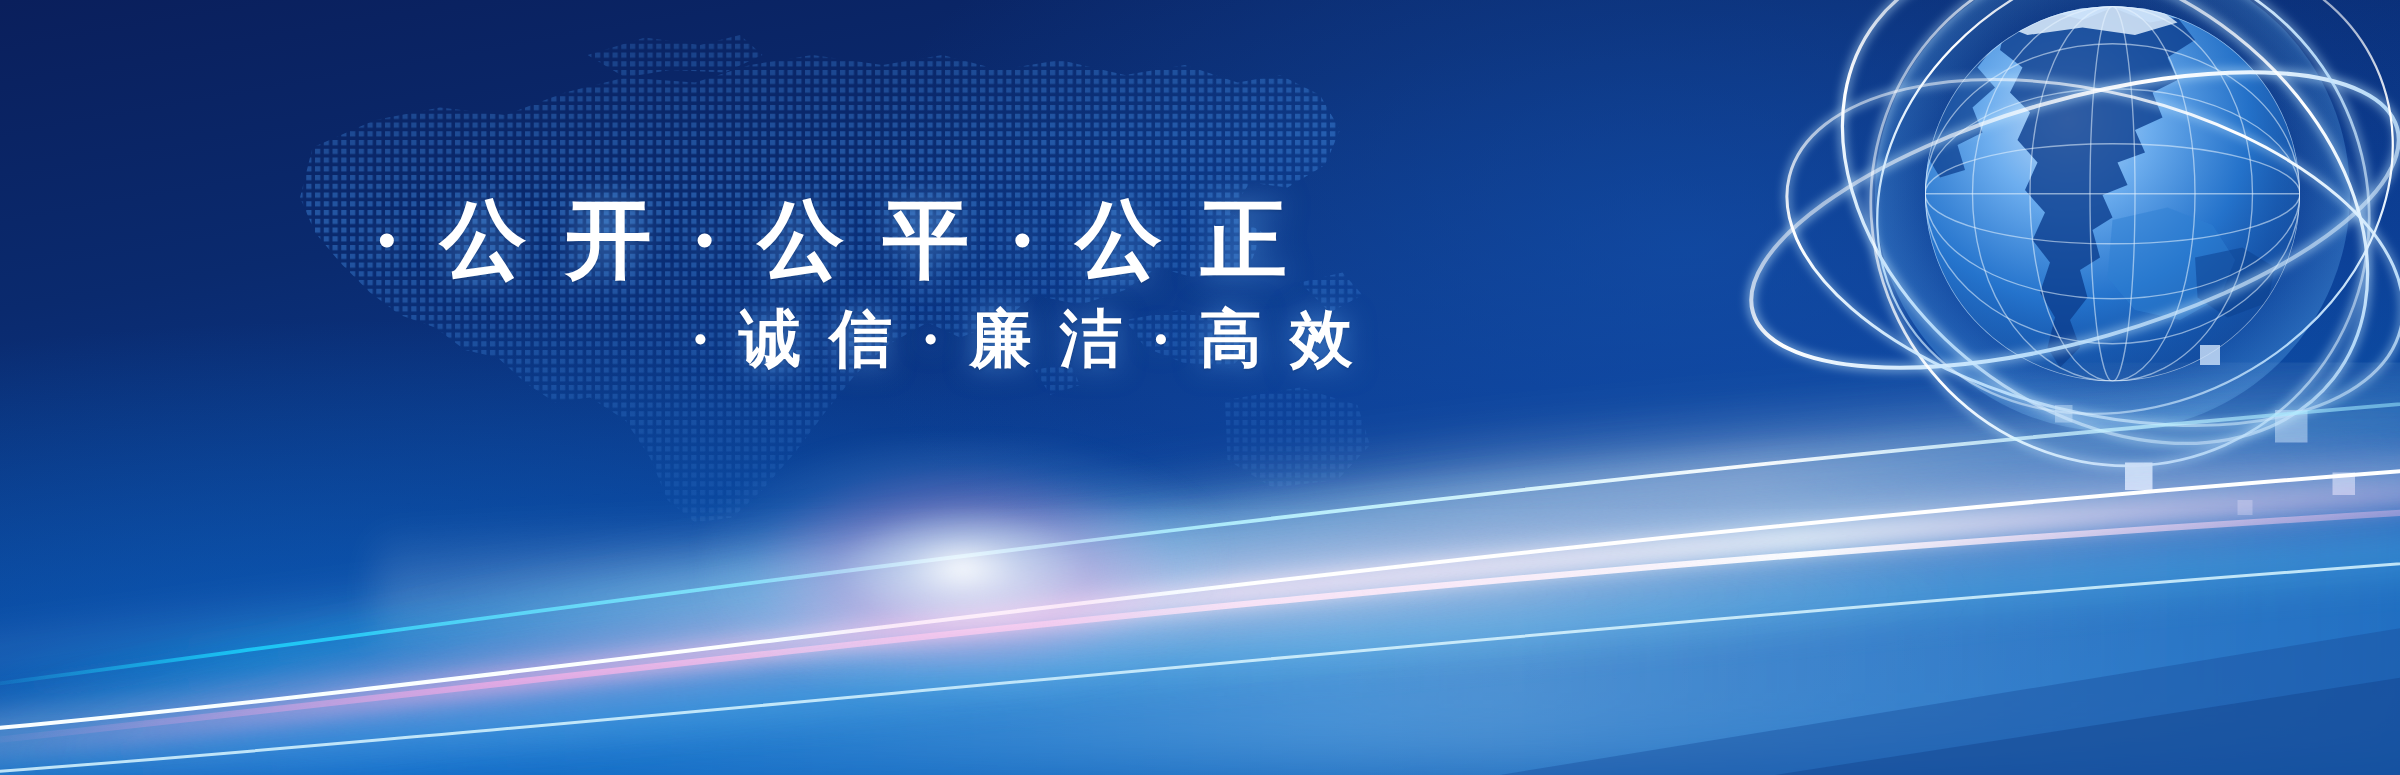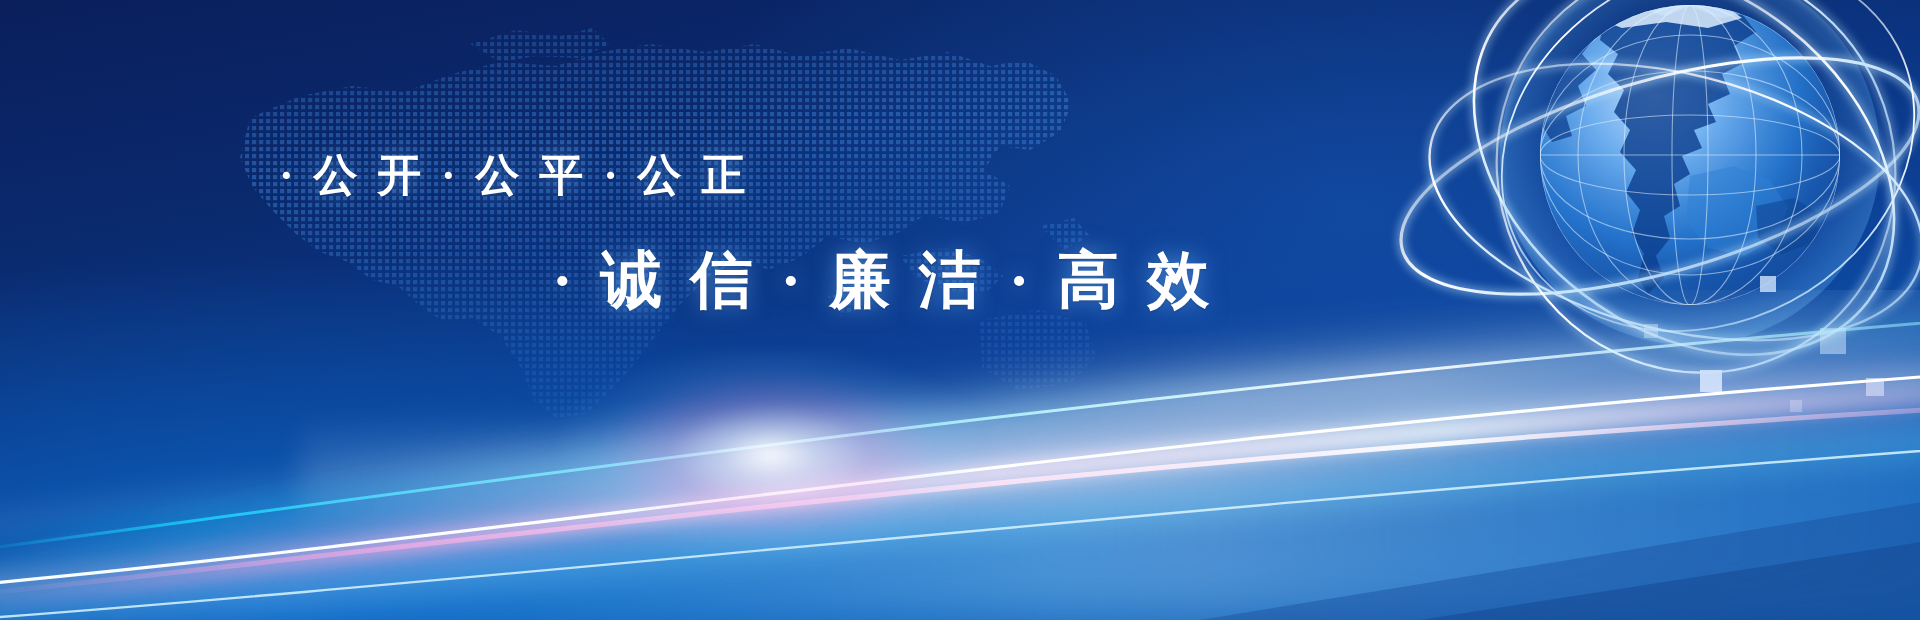--- a/index.html
+++ b/index.html
@@ -40,22 +40,22 @@
     filter:blur(14px);pointer-events:none;
   }
 
   
   .slogan{position:absolute;left:0;top:0;width:1180px;height:340px;}
   .line{
     position:absolute;color:#ffffff;white-space:nowrap;
     font-weight:700;letter-spacing:.10em;
     text-shadow:0 0 22px rgba(120,190,255,.55), 0 1px 2px rgba(0,30,80,.45);
   }
-  .line1{left:279px;top:146px;font-size:44px;}
-  .line2{left:552px;top:238px;font-size:62px;}
+  .line1{left:298px;top:146px;font-size:69px;}
+  .line2{left:552px;top:238px;font-size:50px;}
 </style>
 </head>
 <body>
 
 <div id="banner">
 
   <div class="dotmap">
     <svg viewBox="0 0 1180 420" preserveAspectRatio="none" aria-hidden="true">
       <defs>
         <pattern id="dots" width="7" height="7" patternUnits="userSpaceOnUse">

